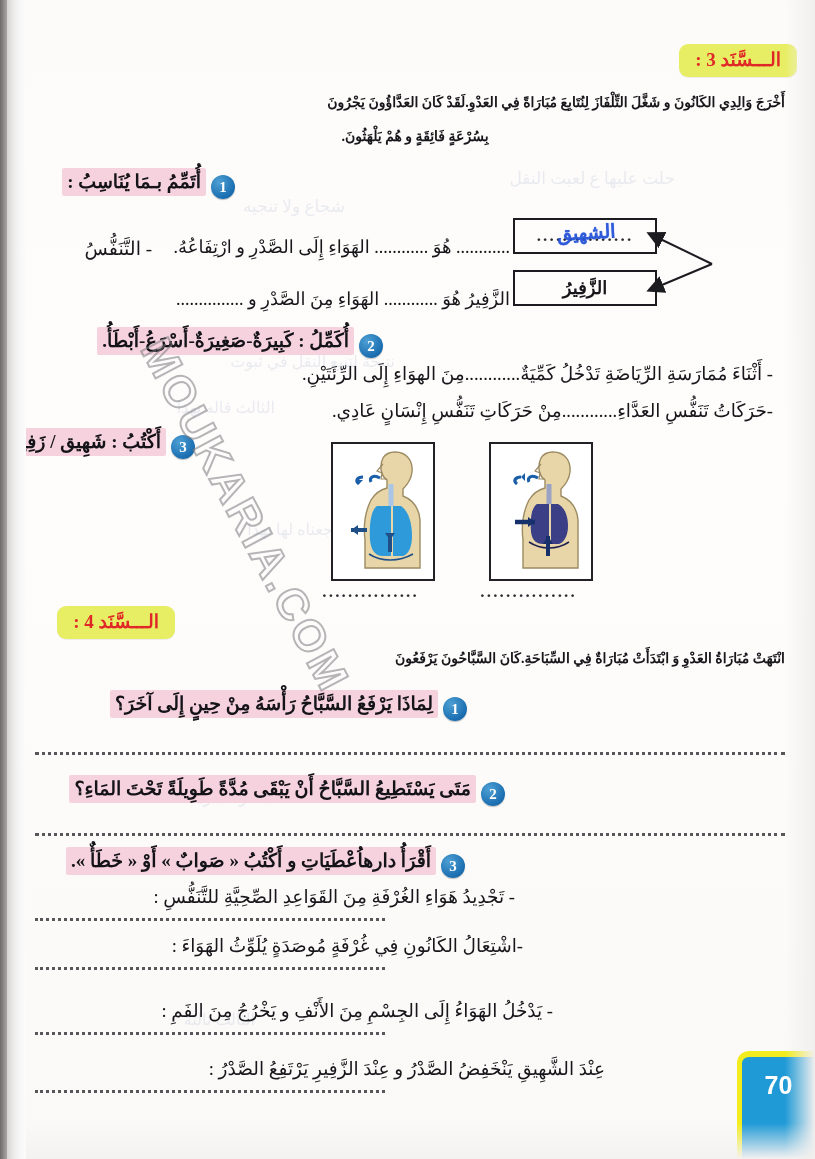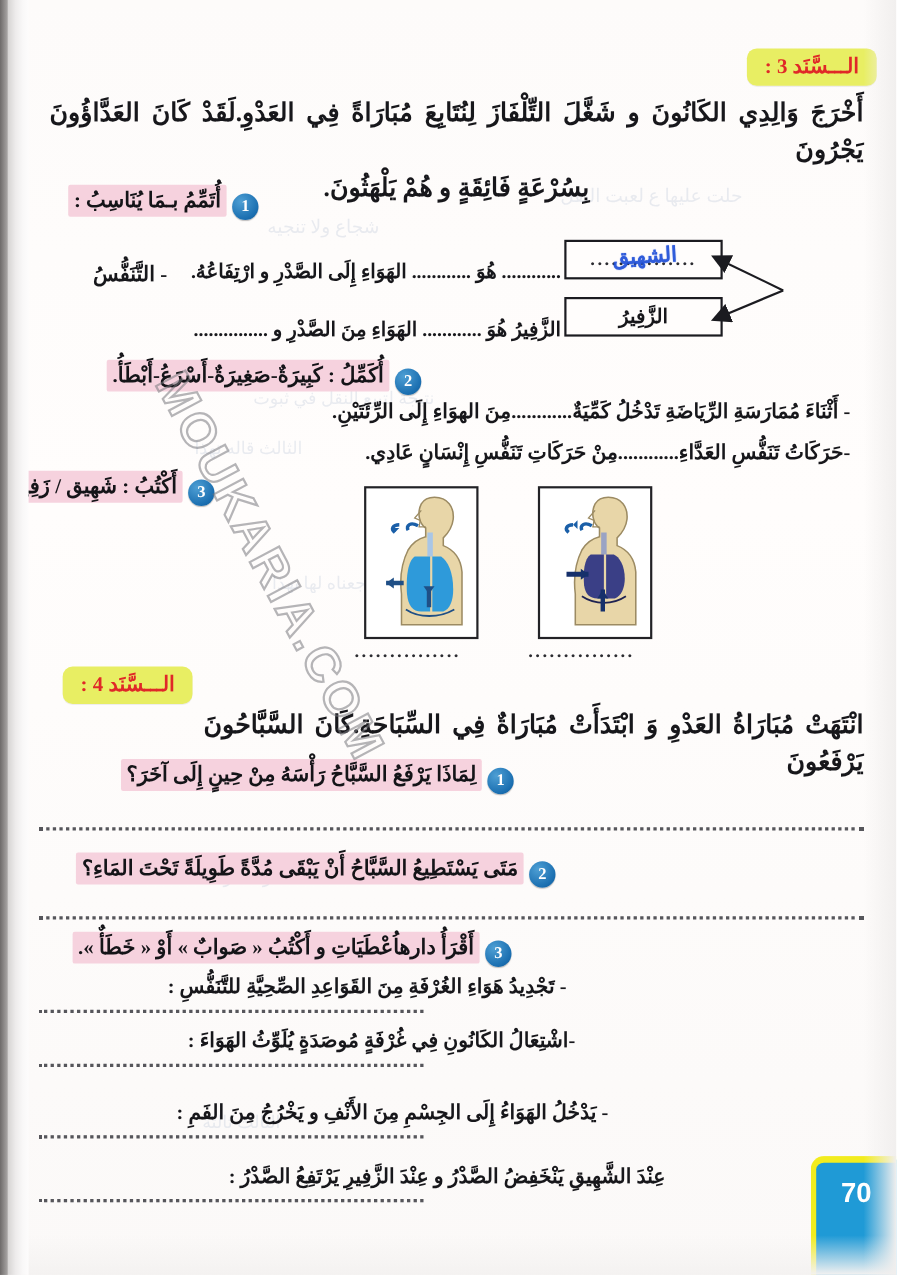--- a/index.html
+++ b/index.html
@@ -63,21 +63,21 @@
     font-size:19px;
     padding:4px 16px 6px 16px;
     letter-spacing:.5px;
     box-shadow:0 1px 0 rgba(0,0,0,.06);
     white-space:nowrap;
   }
 
   
   .sanad-text{
     position:absolute;
-    font-size:23px;
+    font-size:14px;
     line-height:34px;
     color:#17171b;
     text-align:justify;
     font-weight:bold;
   }
   .sanad-text .ln{display:block;}
   .ln.center{text-align:center;}
 
   
   .qnum{
@@ -105,21 +105,21 @@
     background:#f6d2de;
     padding:2px 5px 3px 5px;
     border-radius:2px;
     display:inline-block;
   }
 
   
   .ex-line{
     position:absolute;
     font-size:18.5px;
-    font-weight:bold;
+    font-weight:normal;
     color:#17171b;
     white-space:nowrap;
   }
 
   
   .dots{
     letter-spacing:2.2px;
     color:#2b2b30;
     font-weight:bold;
   }

